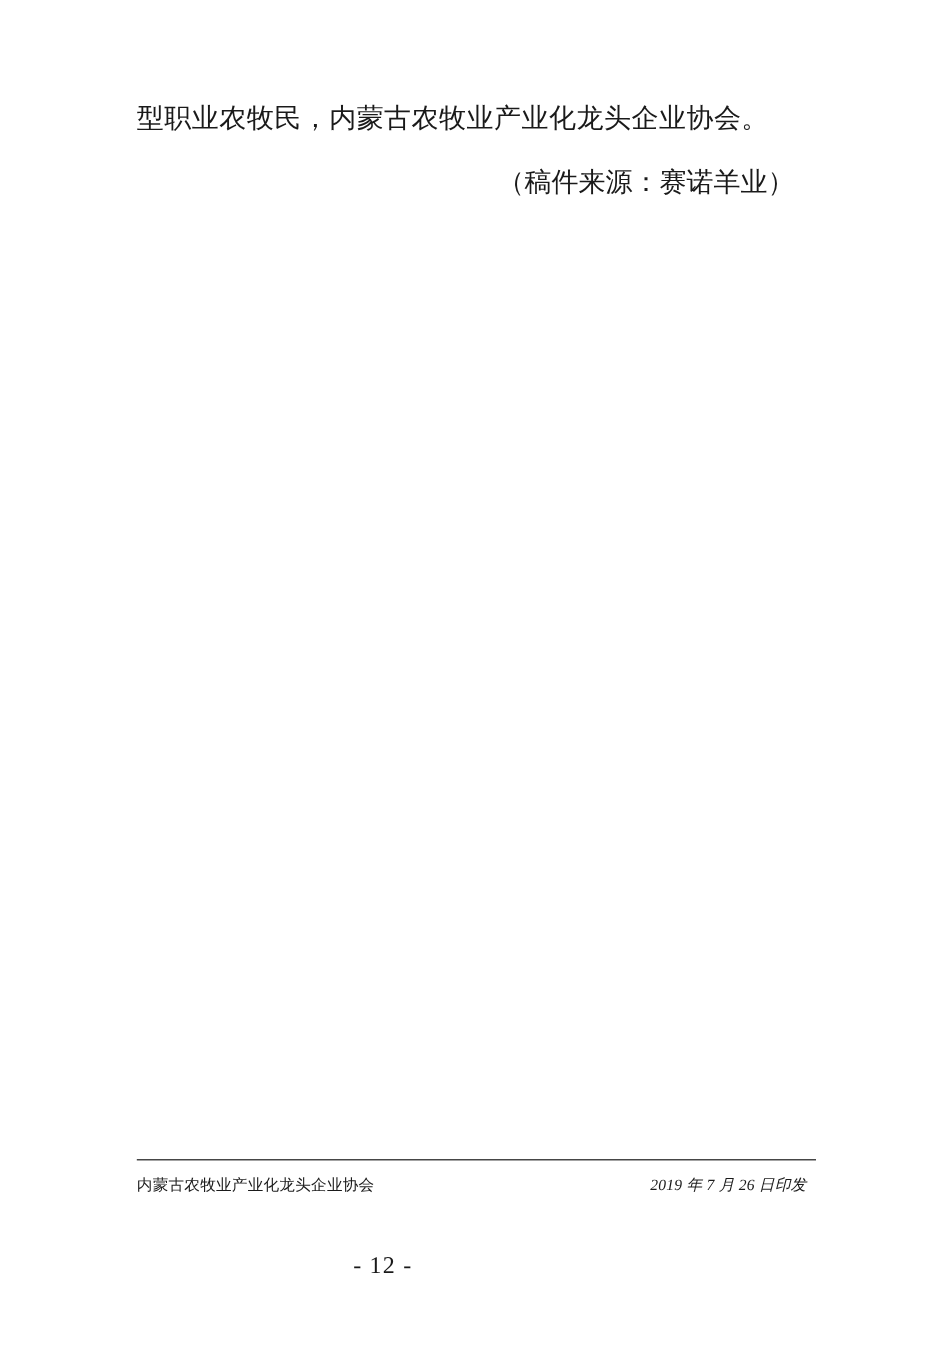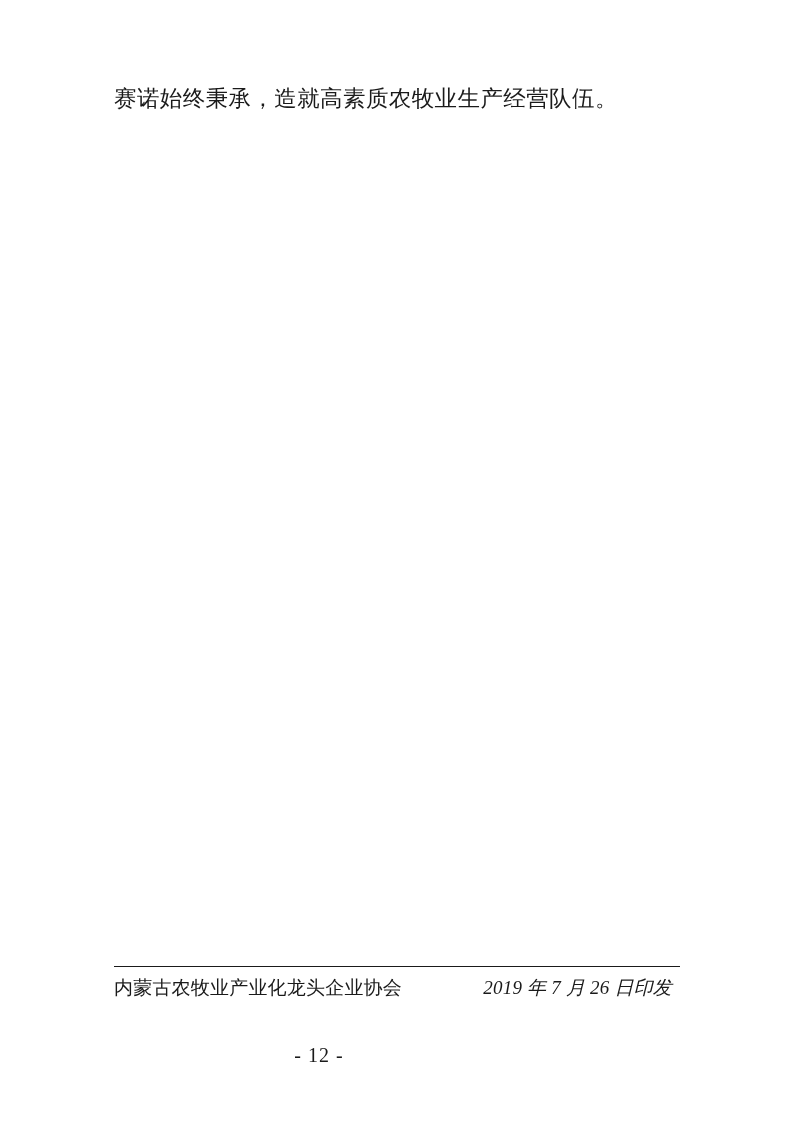--- a/index.html
+++ b/index.html
@@ -56,21 +56,21 @@
   }
   .footer-rule {
     width: 100%;
     height: 0;
     border-top: 1.3px solid #1a1a1a;
   }
   .footer-row {
     display: flex;
     justify-content: space-between;
     align-items: flex-end;
-    font-size: 19px;
+    font-size: 13px;
     line-height: 34px;
     padding-top: 4px;
   }
   .footer-left {
     letter-spacing: 0.2px;
   }
   .footer-right {
     padding-right: 8px;
     letter-spacing: 0.2px;
     font-style: italic;
@@ -84,21 +84,22 @@
     font-size: 20px;
     letter-spacing: 1px;
   }
 </style>
 </head>
 <body>
 
 <div class="page">
 
   <div class="body-text">
-    <p class="para">赛诺始终秉承，造就高素质农牧业生产经营队伍。</p>
+    <p class="para">型职业农牧民，内蒙古农牧业产业化龙头企业协会。</p>
+    <p class="source-line">（稿件来源：赛诺羊业）</p>
   </div>
 
   <div class="footer">
     <div class="footer-rule"></div>
     <div class="footer-row">
       <span class="footer-left">内蒙古农牧业产业化龙头企业协会</span>
       <span class="footer-right">2019 年 7 月 26 日印发</span>
     </div>
   </div>
 

